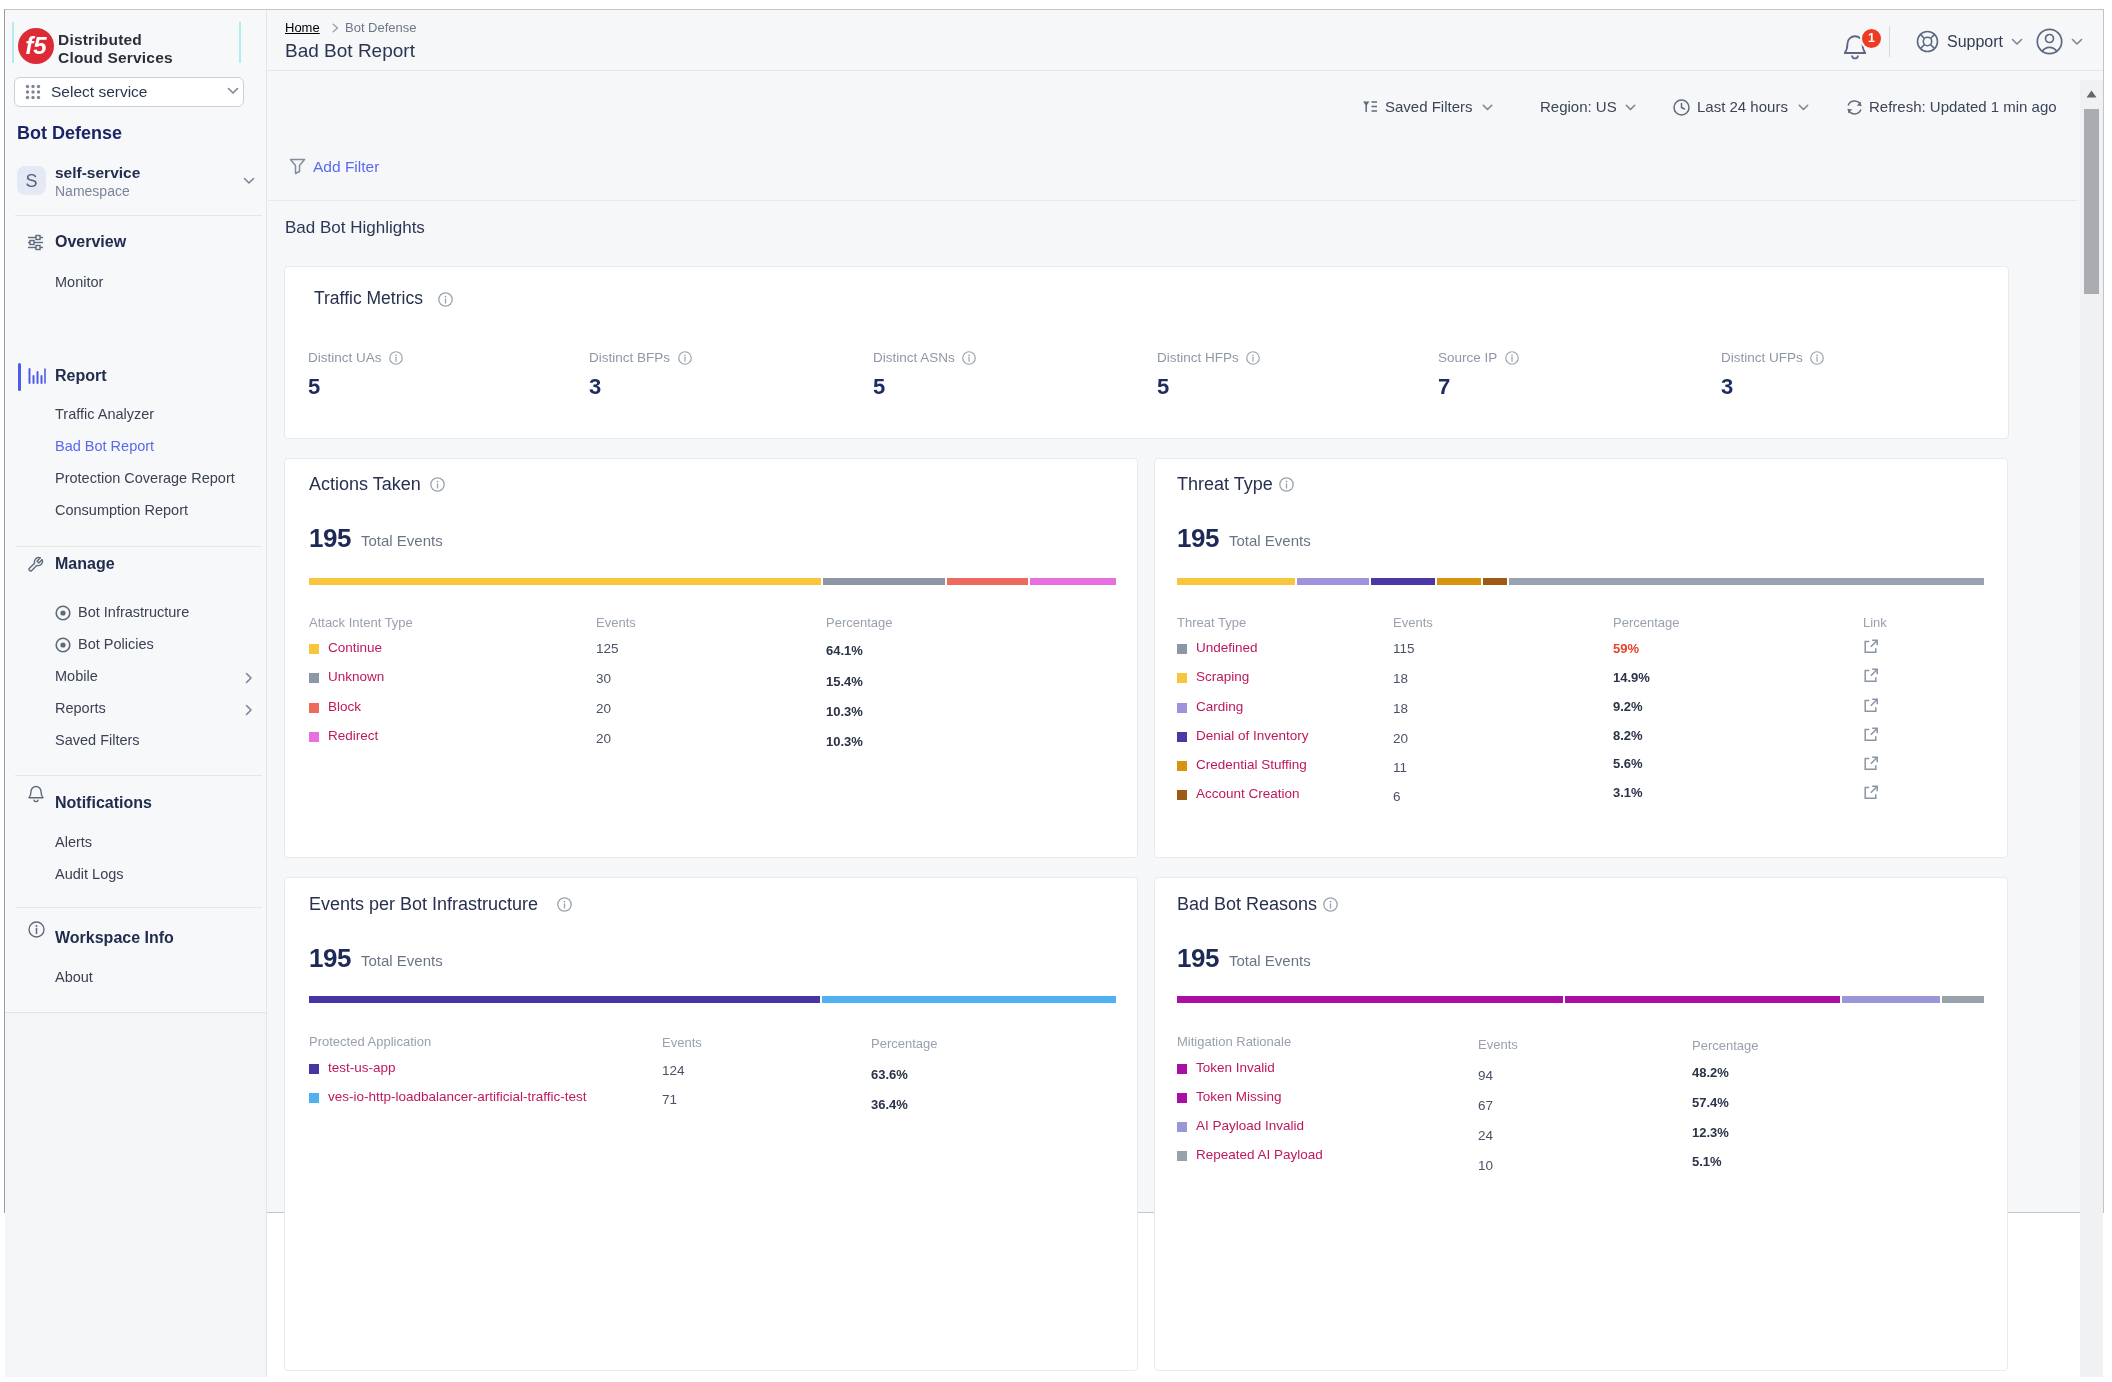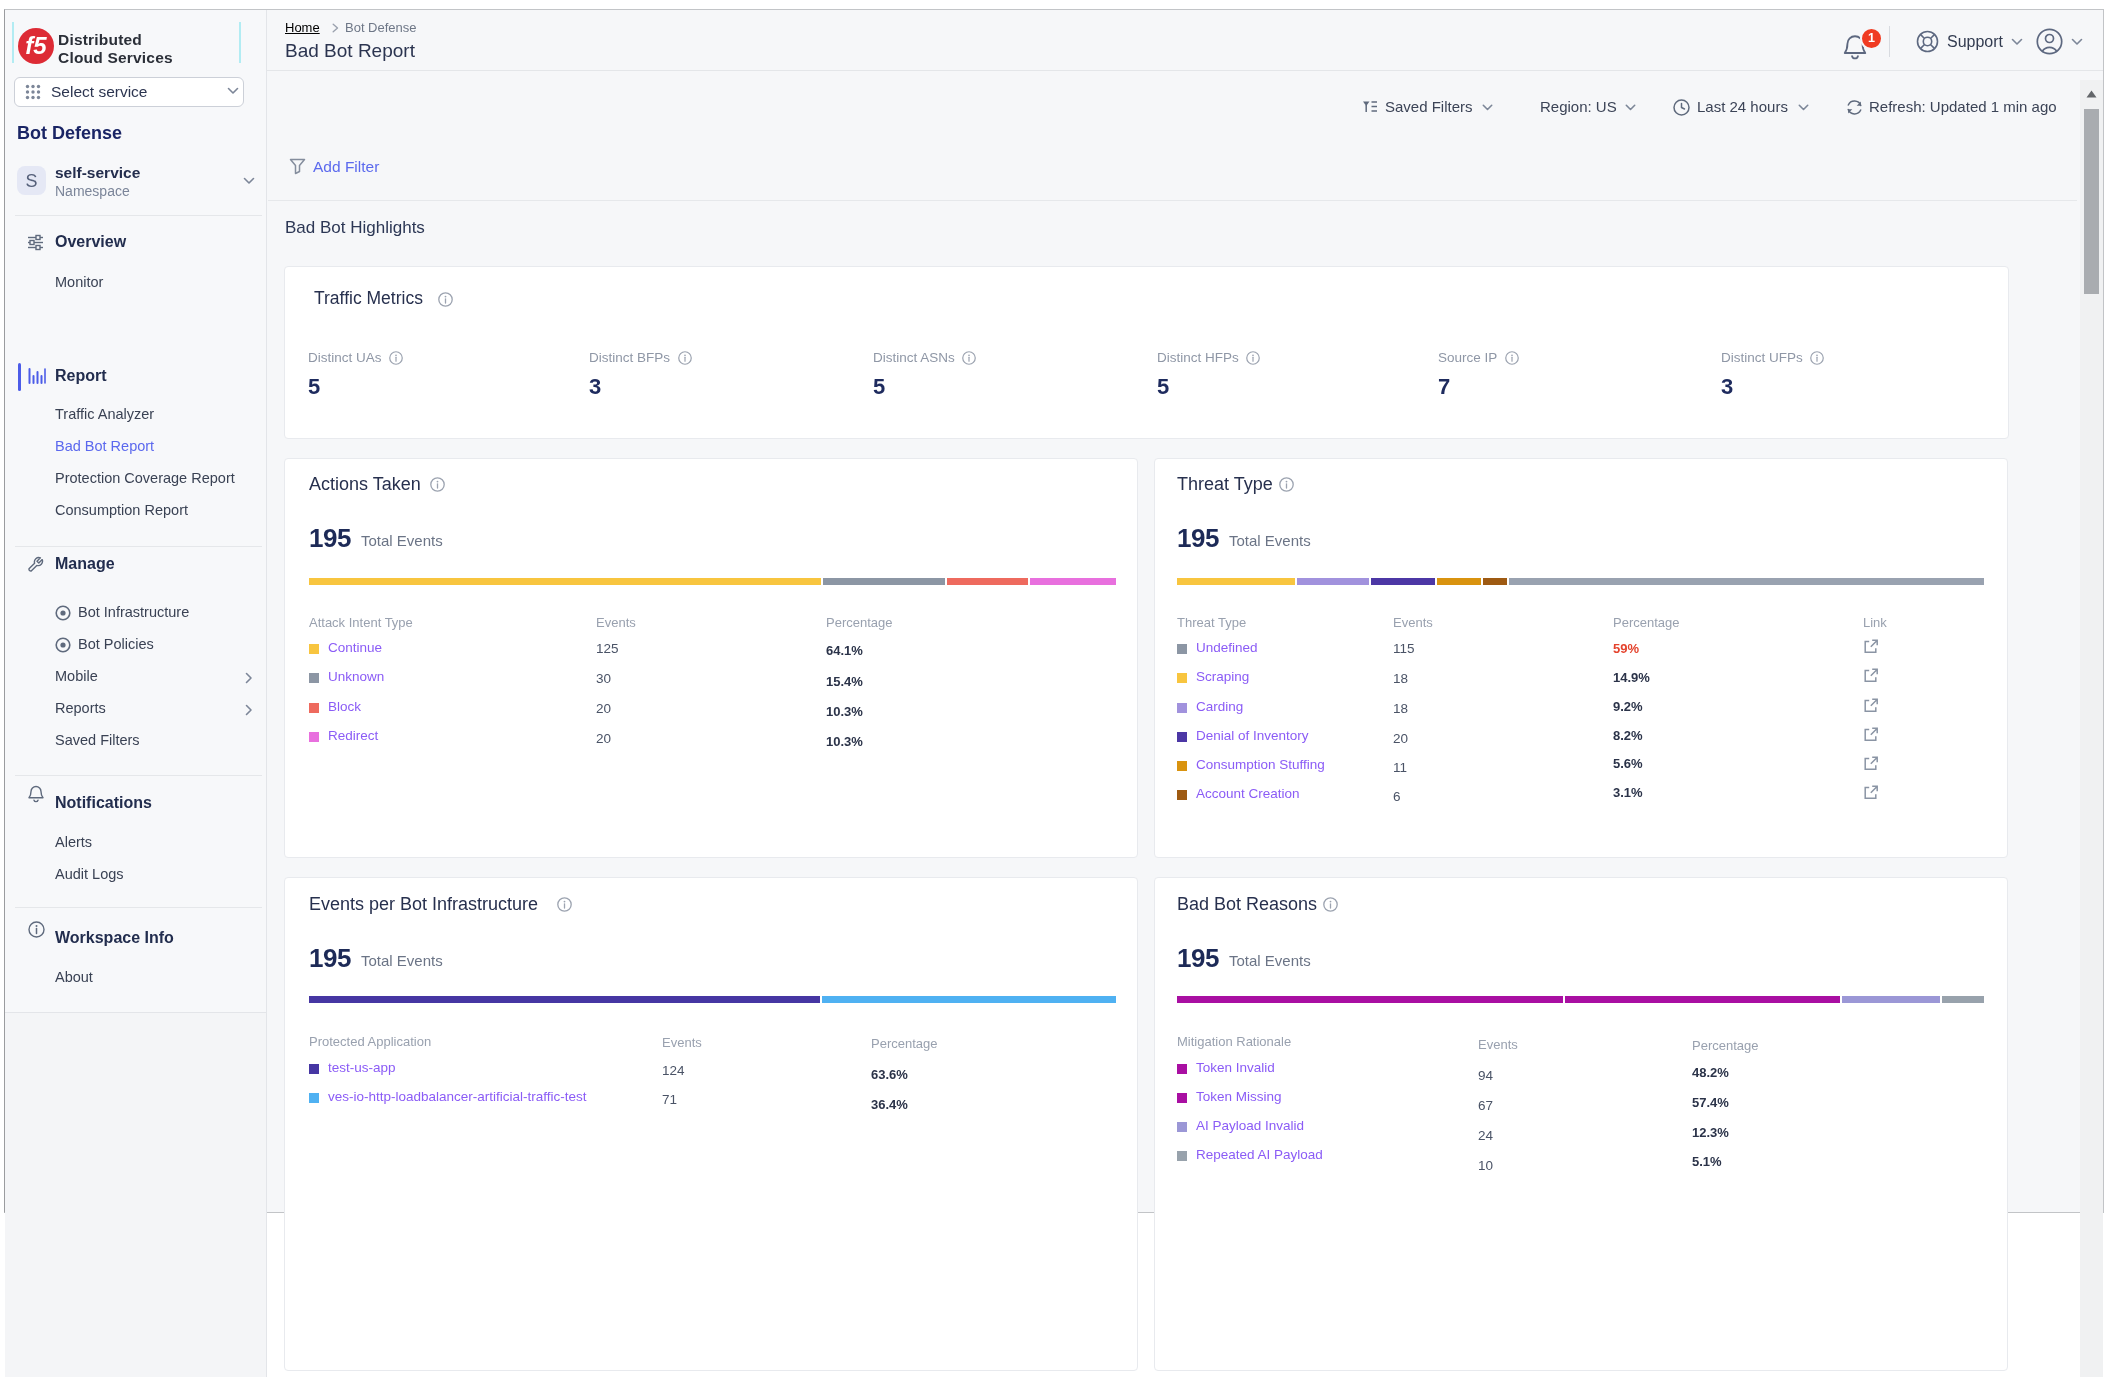--- a/index.html
+++ b/index.html
@@ -15,21 +15,21 @@
 .item { position:absolute; font-size:14.5px; color:#3a4254; }
 .icn { position:absolute; }
 .chev { stroke:#7c8698; stroke-width:1.6; fill:none; stroke-linecap:round; stroke-linejoin:round; }
 
 .hdr-border { position:absolute; left:262px; top:60px; width:1836px; height:1px; background:#e4e6e9; }
 .cardt { font-size:17.5px; color:#27304e; }
 .card { position:absolute; background:#ffffff; border:1px solid #e8eaee; border-radius:4px; }
 .bigv { font-size:26px; font-weight:700; color:#1d2a57; letter-spacing:-0.5px; }
 .tot { font-size:15px; color:#6b7486; }
 .th { font-size:13px; color:#99a1af; }
-.lbl { font-size:13.5px; color:#8b5cf6; }
+.lbl { font-size:13.5px; color:#be185d; }
 .ev { font-size:13.5px; color:#4a5366; }
 .pct { font-size:13px; font-weight:700; color:#2b3349; }
 .chip { position:absolute; width:10px; height:10px; }
 .bar { position:absolute; height:7px; font-size:0; white-space:nowrap; }
 .bar span { display:inline-block; height:7px; margin-right:2px; }
 .bar span:last-child { margin-right:0; }
 .metric { position:absolute; top:83px; }
 .metric .mi { vertical-align:-3px; } .metric span { display:block; font-size:13.5px; line-height:16px; color:#8f97a6; }
 .metric b { display:block; margin-top:8px; font-size:22px; line-height:25px; color:#1e2b5e; }
 </style>
@@ -345,21 +345,21 @@
       <div class="abs pct" style="left:458px;top:211px;">14.9%</div>
     <div class="chip" style="left:22px;top:244px;background:#a192dd;"></div>
       <div class="abs lbl" style="left:41px;top:240px;">Carding</div>
     <div class="abs ev" style="left:238px;top:242px;">18</div>
       <div class="abs pct" style="left:458px;top:240px;">9.2%</div>
     <div class="chip" style="left:22px;top:273px;background:#4c37a5;"></div>
       <div class="abs lbl" style="left:41px;top:269px;">Denial of Inventory</div>
     <div class="abs ev" style="left:238px;top:272px;">20</div>
       <div class="abs pct" style="left:458px;top:269px;">8.2%</div>
     <div class="chip" style="left:22px;top:302px;background:#d9930f;"></div>
-      <div class="abs lbl" style="left:41px;top:298px;">Consumption Stuffing</div>
+      <div class="abs lbl" style="left:41px;top:298px;">Credential Stuffing</div>
     <div class="abs ev" style="left:238px;top:301px;">11</div>
       <div class="abs pct" style="left:458px;top:297px;">5.6%</div>
     <div class="chip" style="left:22px;top:331px;background:#9e5a12;"></div>
       <div class="abs lbl" style="left:41px;top:327px;">Account Creation</div>
     <div class="abs ev" style="left:238px;top:330px;">6</div>
       <div class="abs pct" style="left:458px;top:326px;">3.1%</div>
     <svg class="abs lnk" style="left:708px;top:180px;" width="16" height="16" viewBox="0 0 16 16">
         <path d="M12.8 9.2 L12.8 13.2 L2.2 13.2 L2.2 2.6 L6.2 2.6 M9.2 1.3 L14.2 1.3 L14.2 6.3 M13.8 1.7 L7.8 7.7" fill="none" stroke="#8a94a4" stroke-width="1.5"></path>
       </svg>
     <svg class="abs lnk" style="left:708px;top:209px;" width="16" height="16" viewBox="0 0 16 16">

